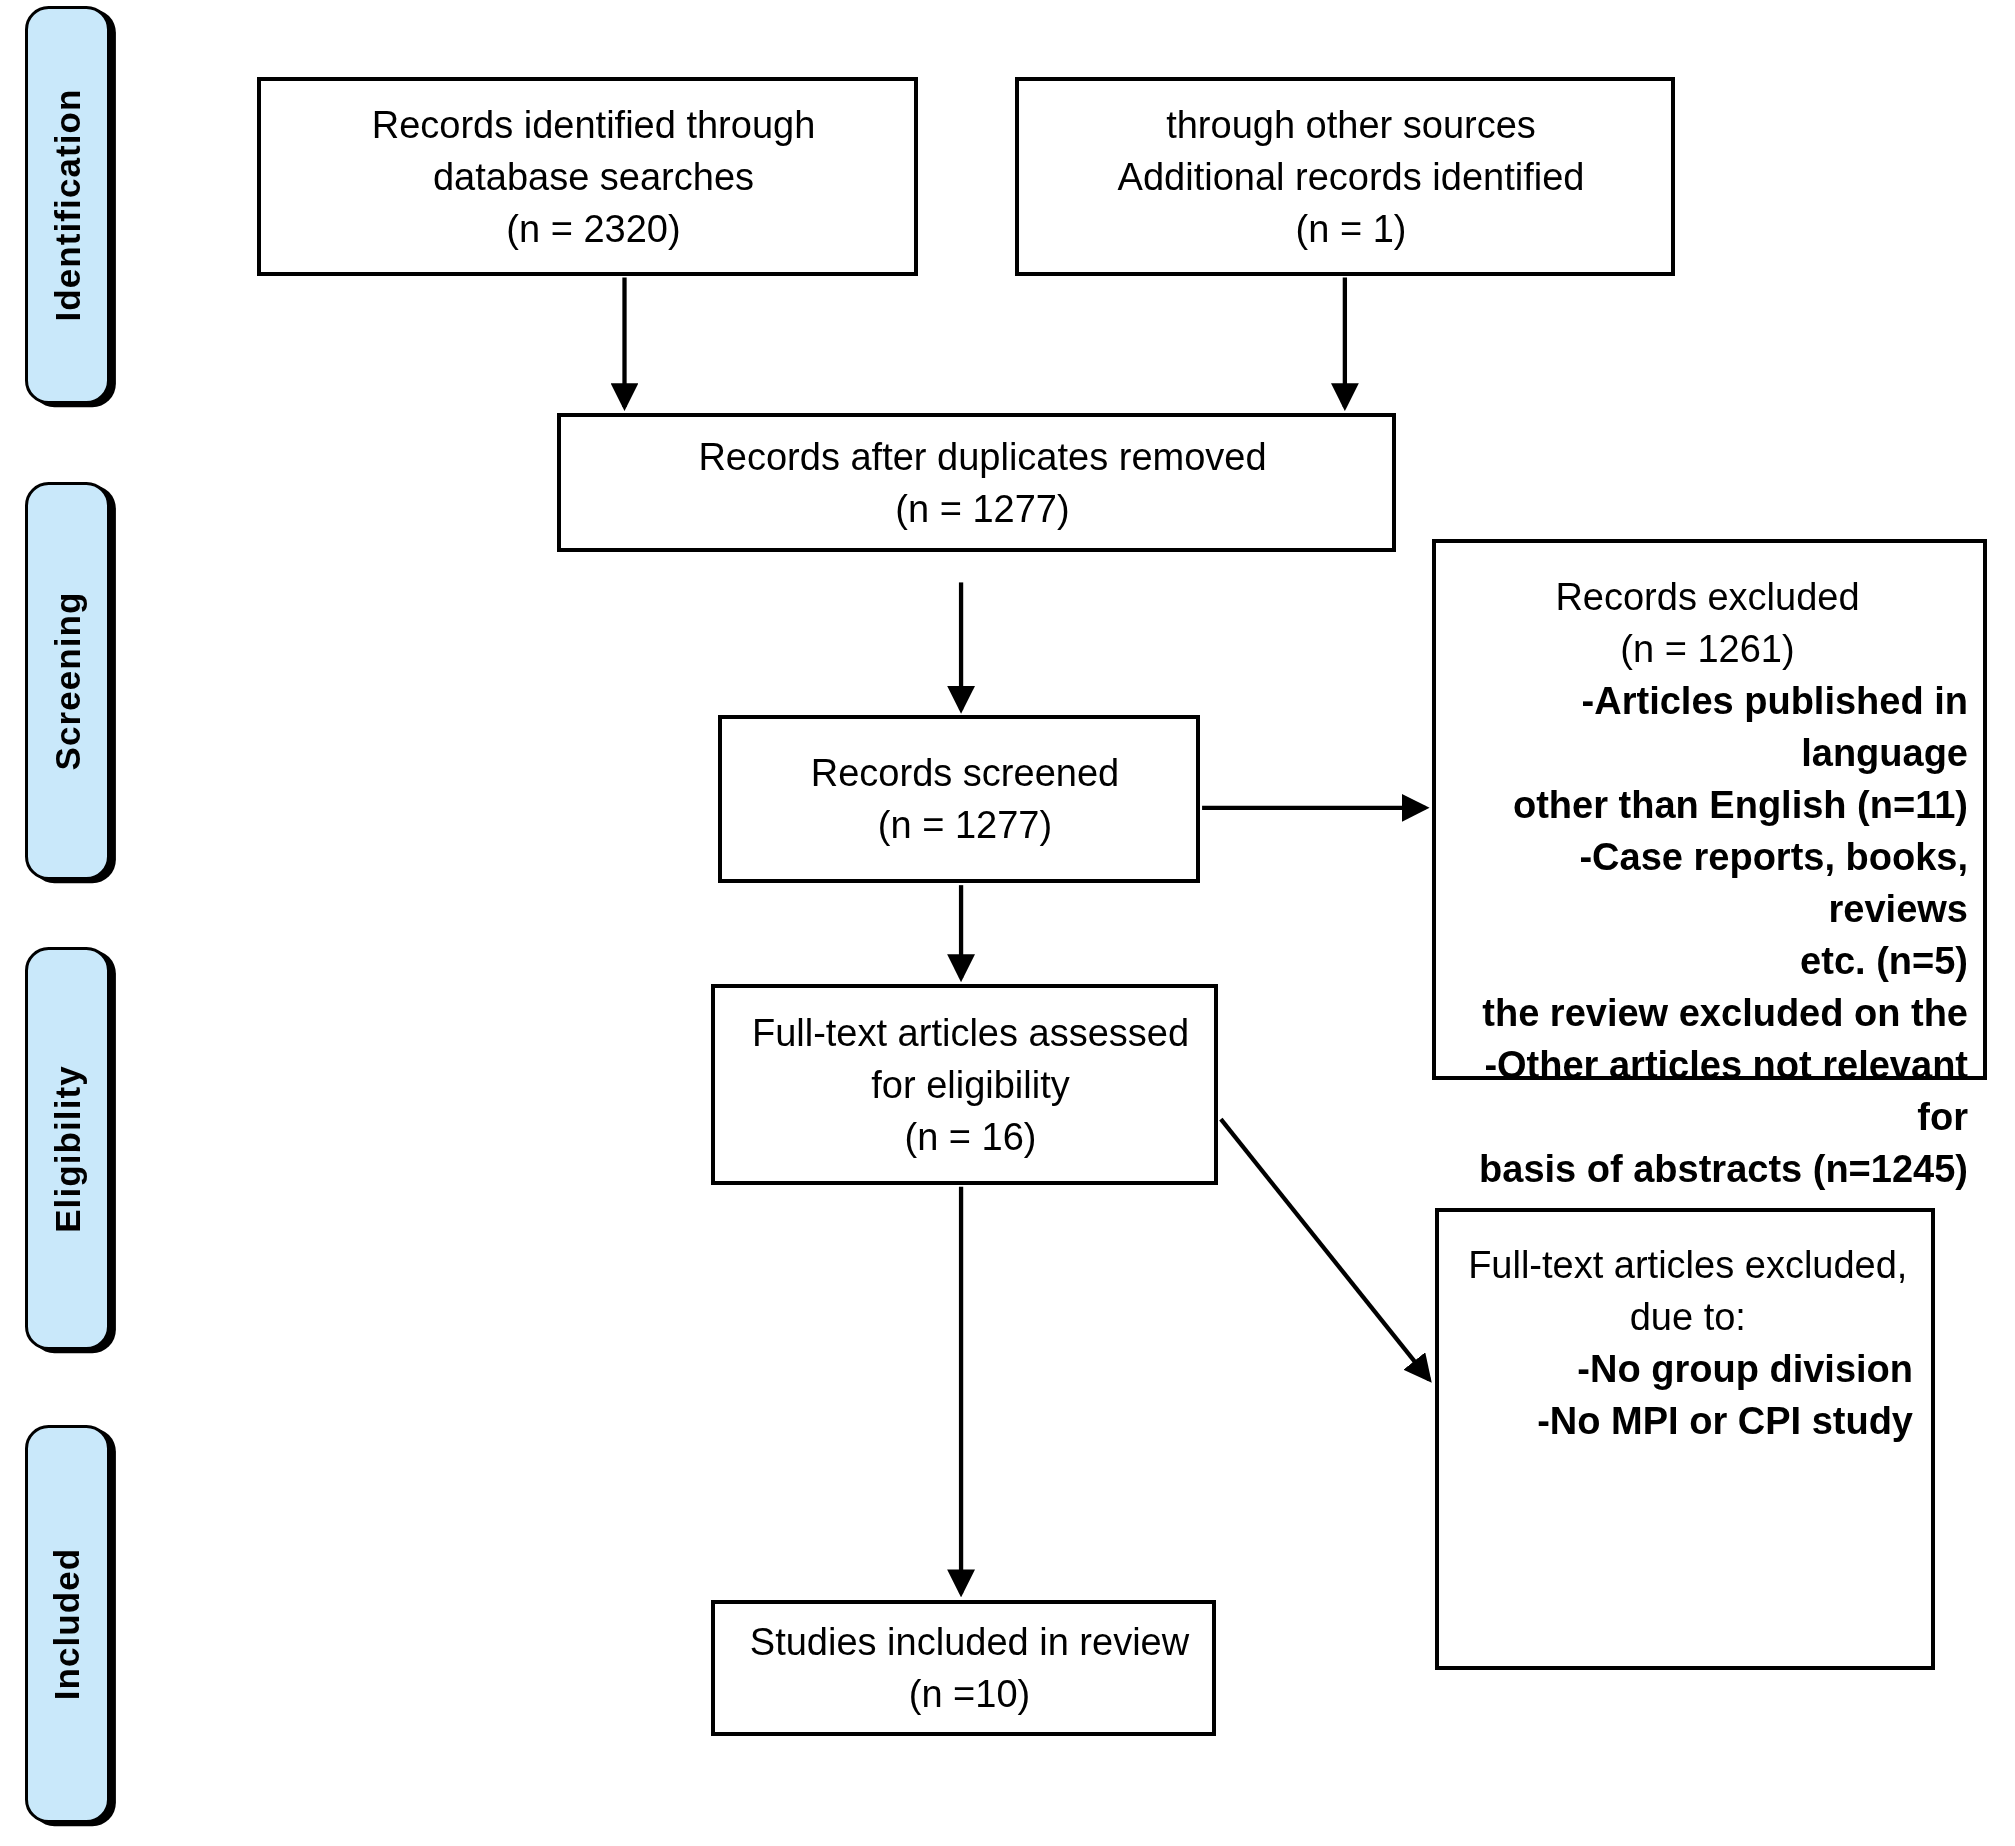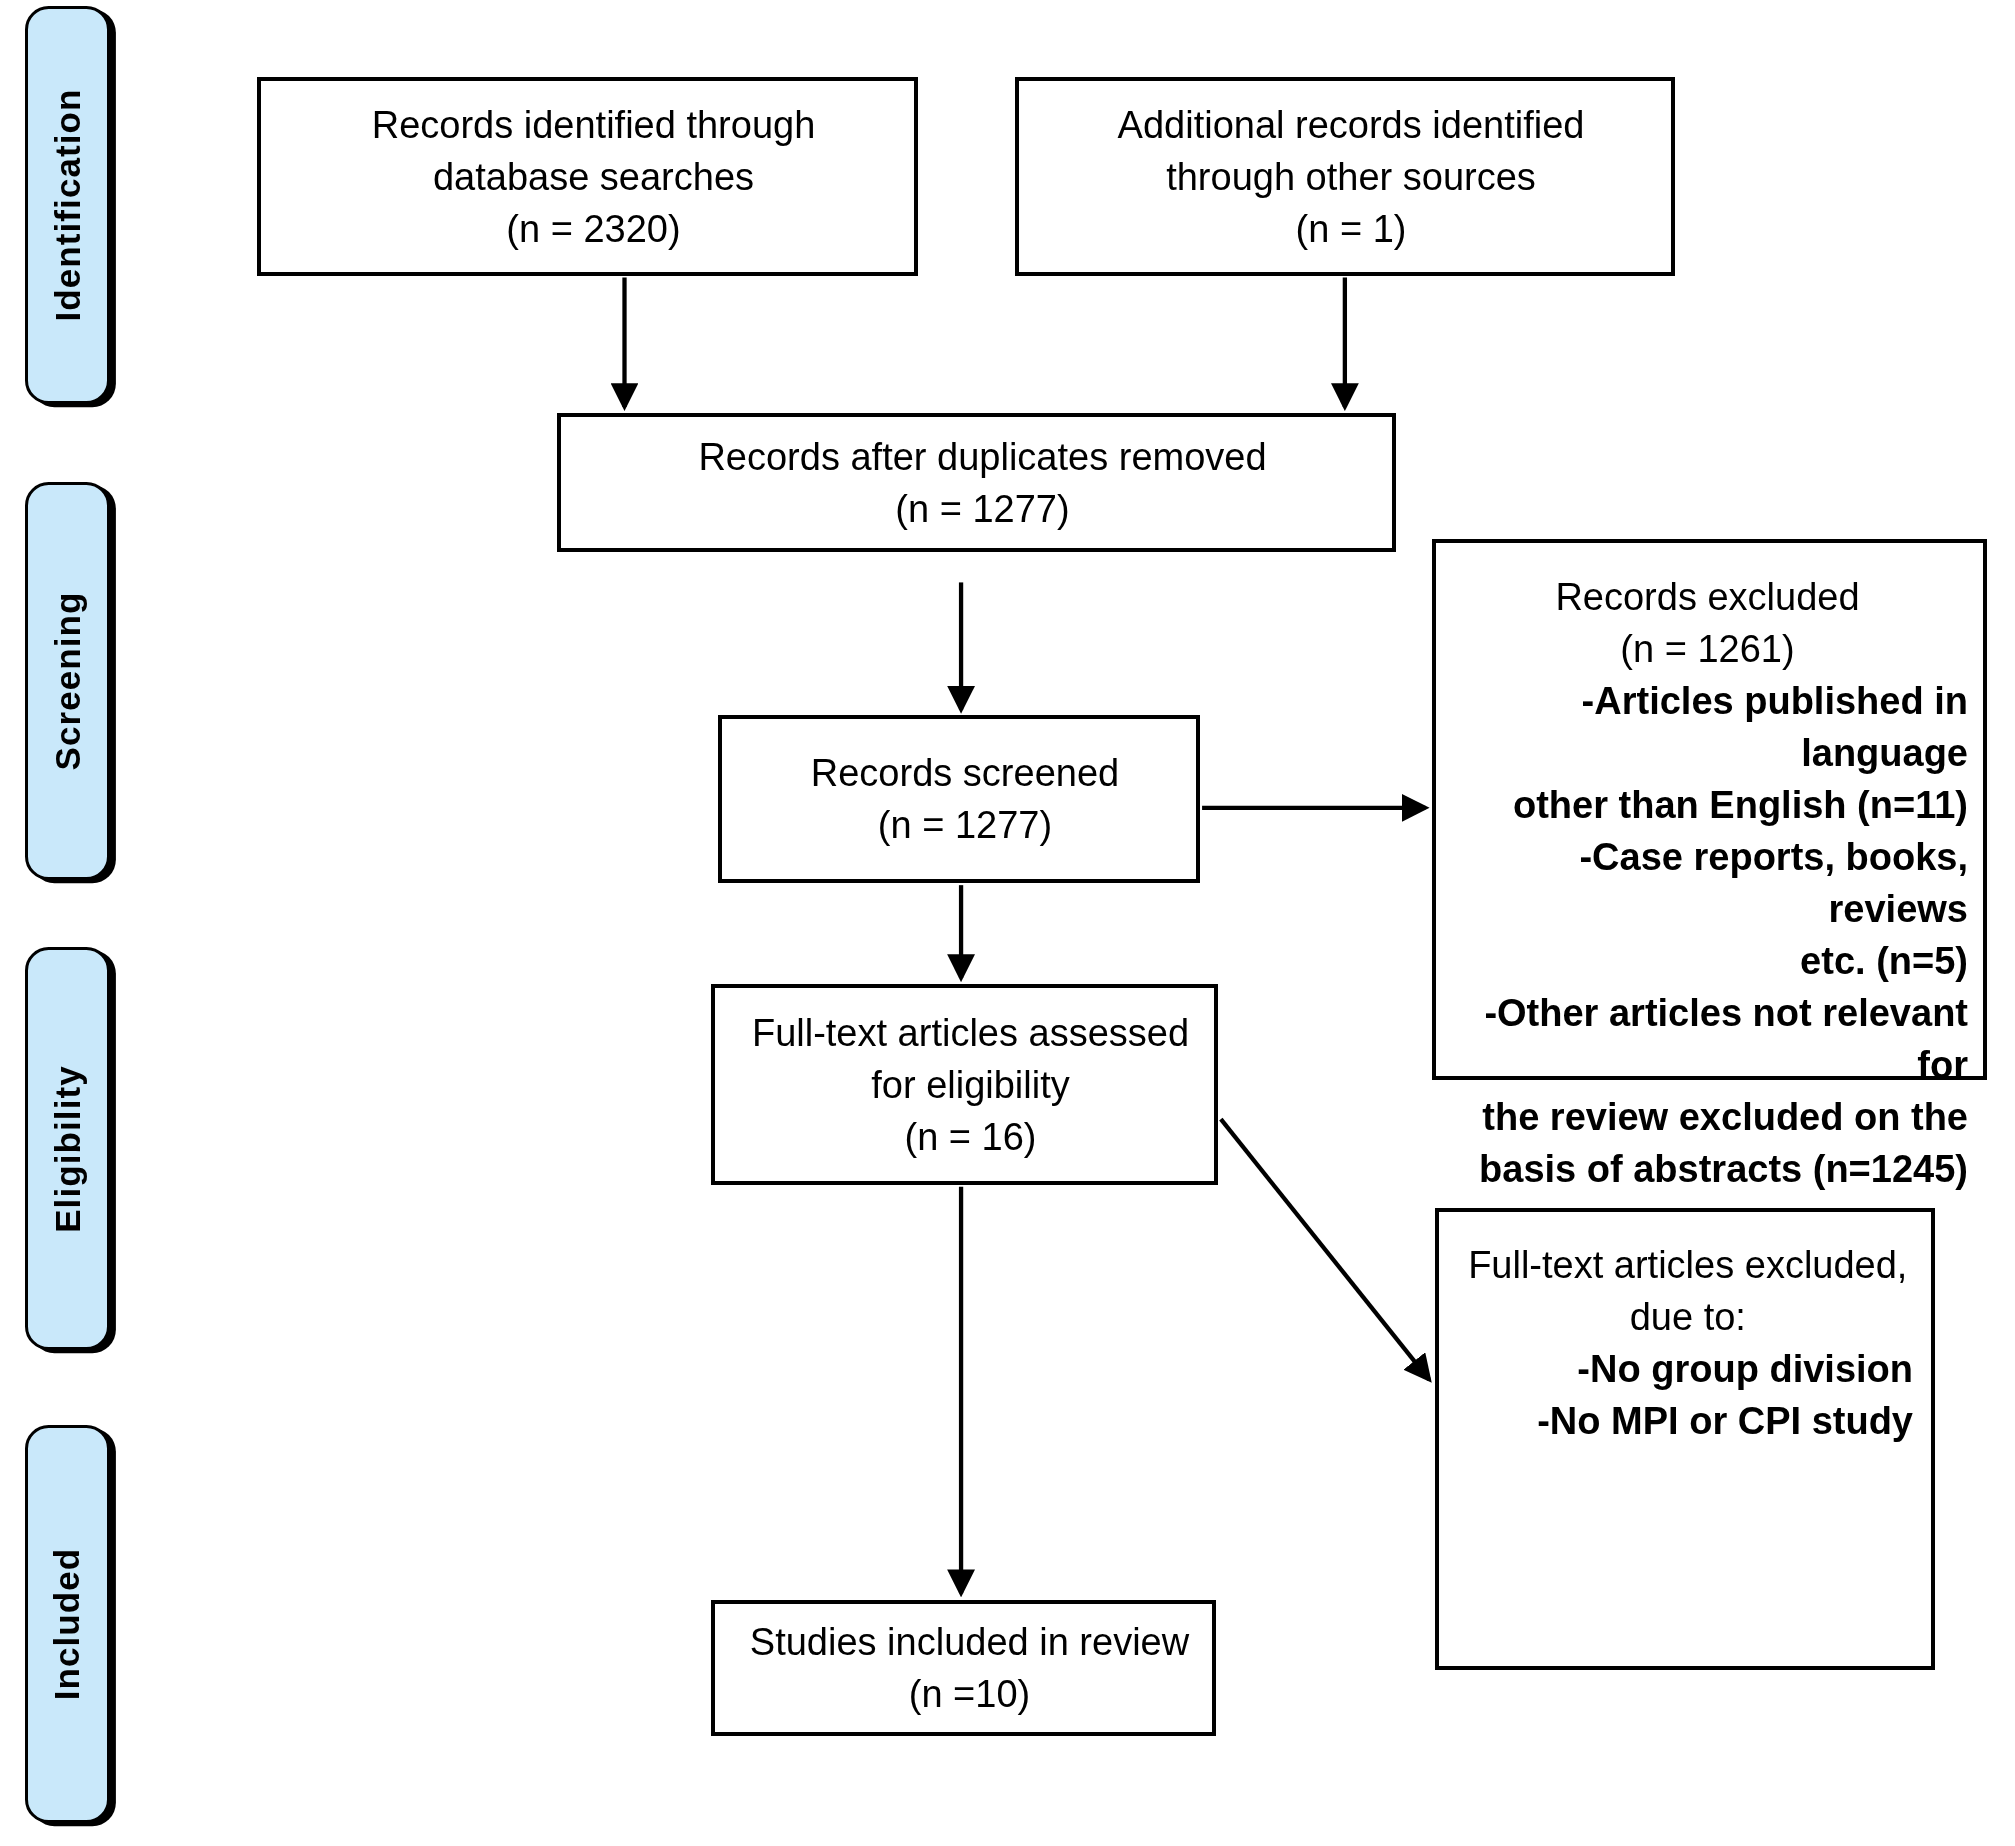--- a/index.html
+++ b/index.html
@@ -107,44 +107,44 @@
     <span class="stage-label">Included</span>
   </div>
 
   <div class="flow-box centered" id="box-identified">
     <span class="line">Records identified through</span>
     <span class="line">database searches</span>
     <span class="line">(n = 2320)</span>
   </div>
 
   <div class="flow-box centered" id="box-additional">
+    <span class="line">through other sources</span>
     <span class="line">Additional records identified</span>
-    <span class="line">through other sources</span>
     <span class="line">(n = 1)</span>
   </div>
 
   <div class="flow-box centered" id="box-duplicates">
     <span class="line">Records after duplicates removed</span>
     <span class="line">(n = 1277)</span>
   </div>
 
   <div class="flow-box centered" id="box-screened">
     <span class="line">Records screened</span>
     <span class="line">(n = 1277)</span>
   </div>
 
   <div class="flow-box" id="box-excluded">
     <span class="line center">Records excluded</span>
     <span class="line center">(n = 1261)</span>
     <span class="line left">-Articles published in language</span>
     <span class="line left">other than English (n=11)</span>
     <span class="line left">-Case reports, books, reviews</span>
     <span class="line left">etc. (n=5)</span>
+    <span class="line left">the review excluded on the</span>
     <span class="line left">-Other articles not relevant for</span>
-    <span class="line left">the review excluded on the</span>
     <span class="line left">basis of abstracts (n=1245)</span>
   </div>
 
   <div class="flow-box centered" id="box-fulltext">
     <span class="line">Full-text articles assessed</span>
     <span class="line">for eligibility</span>
     <span class="line">(n = 16)</span>
   </div>
 
   <div class="flow-box" id="box-ft-excluded">

